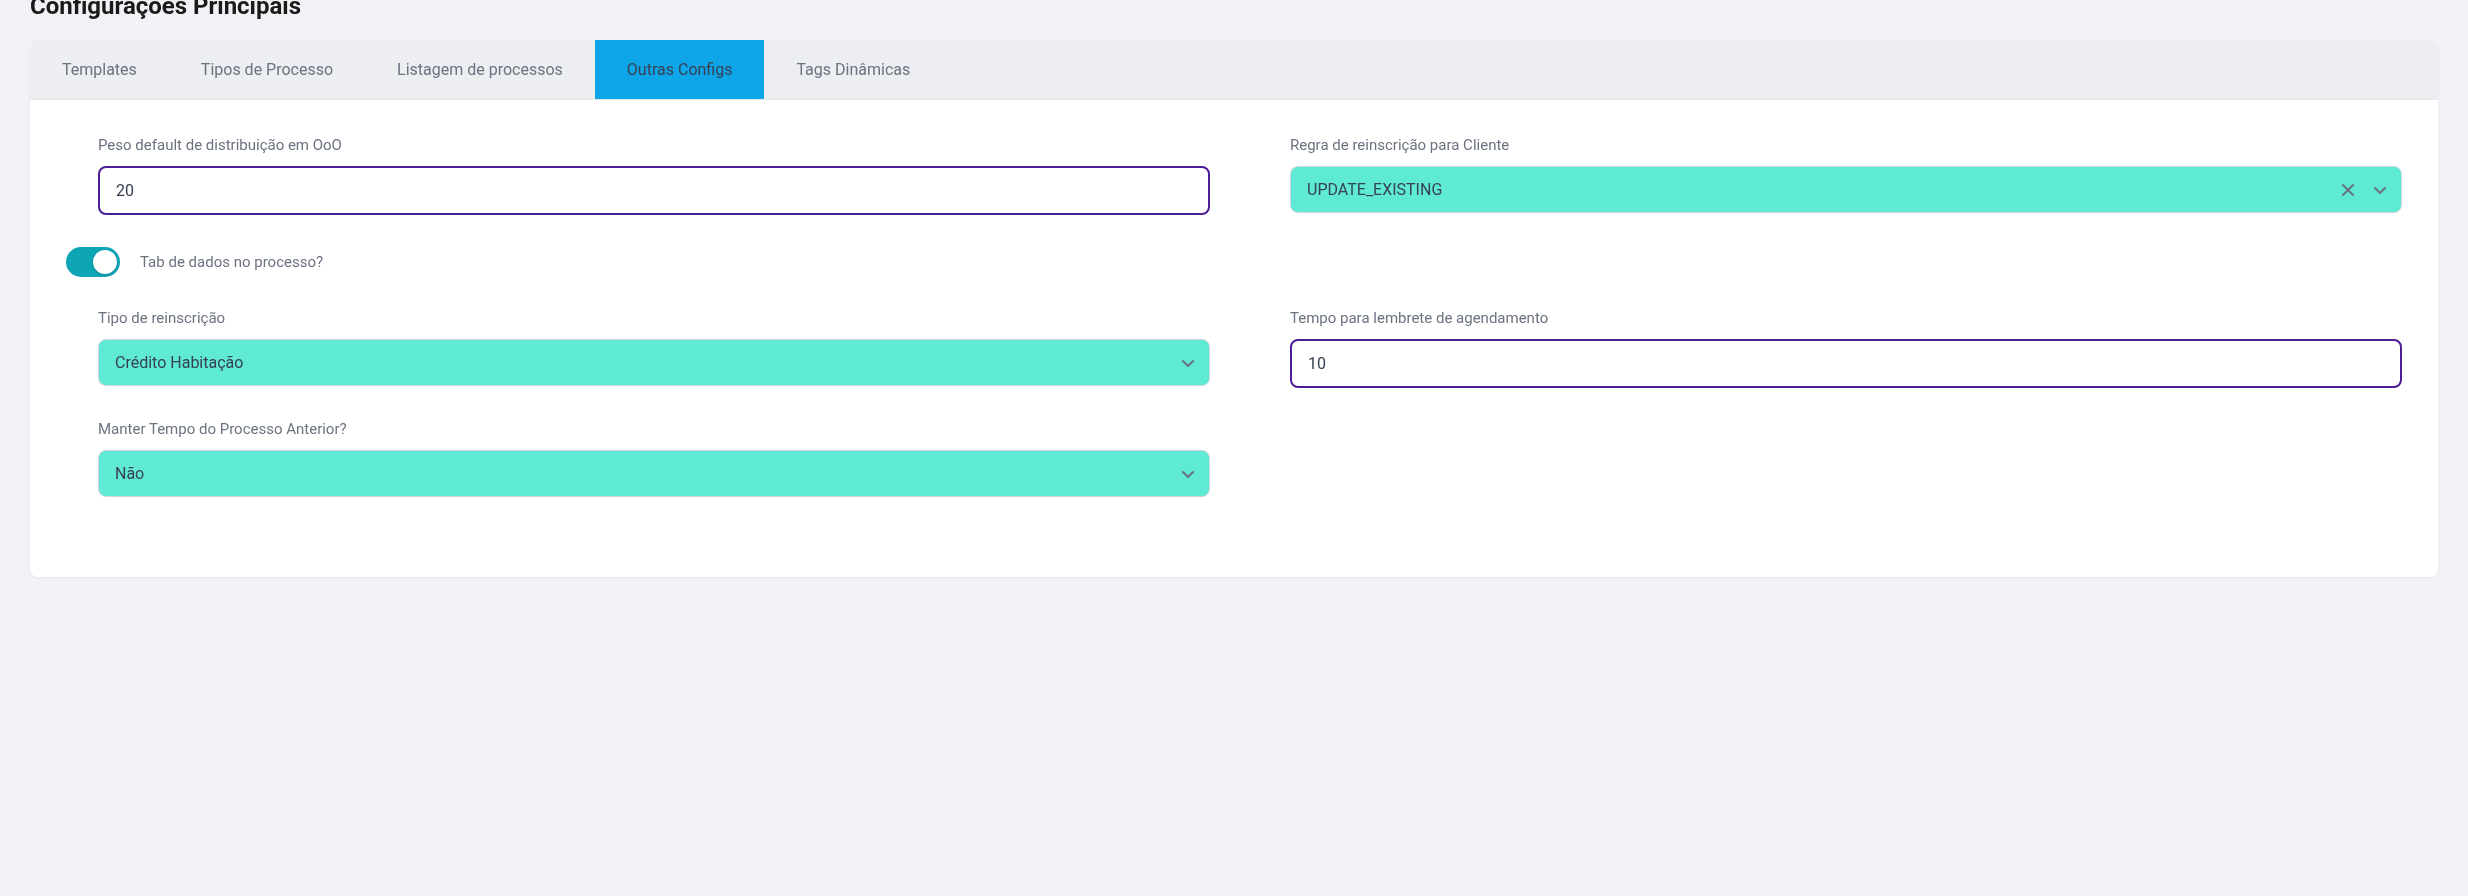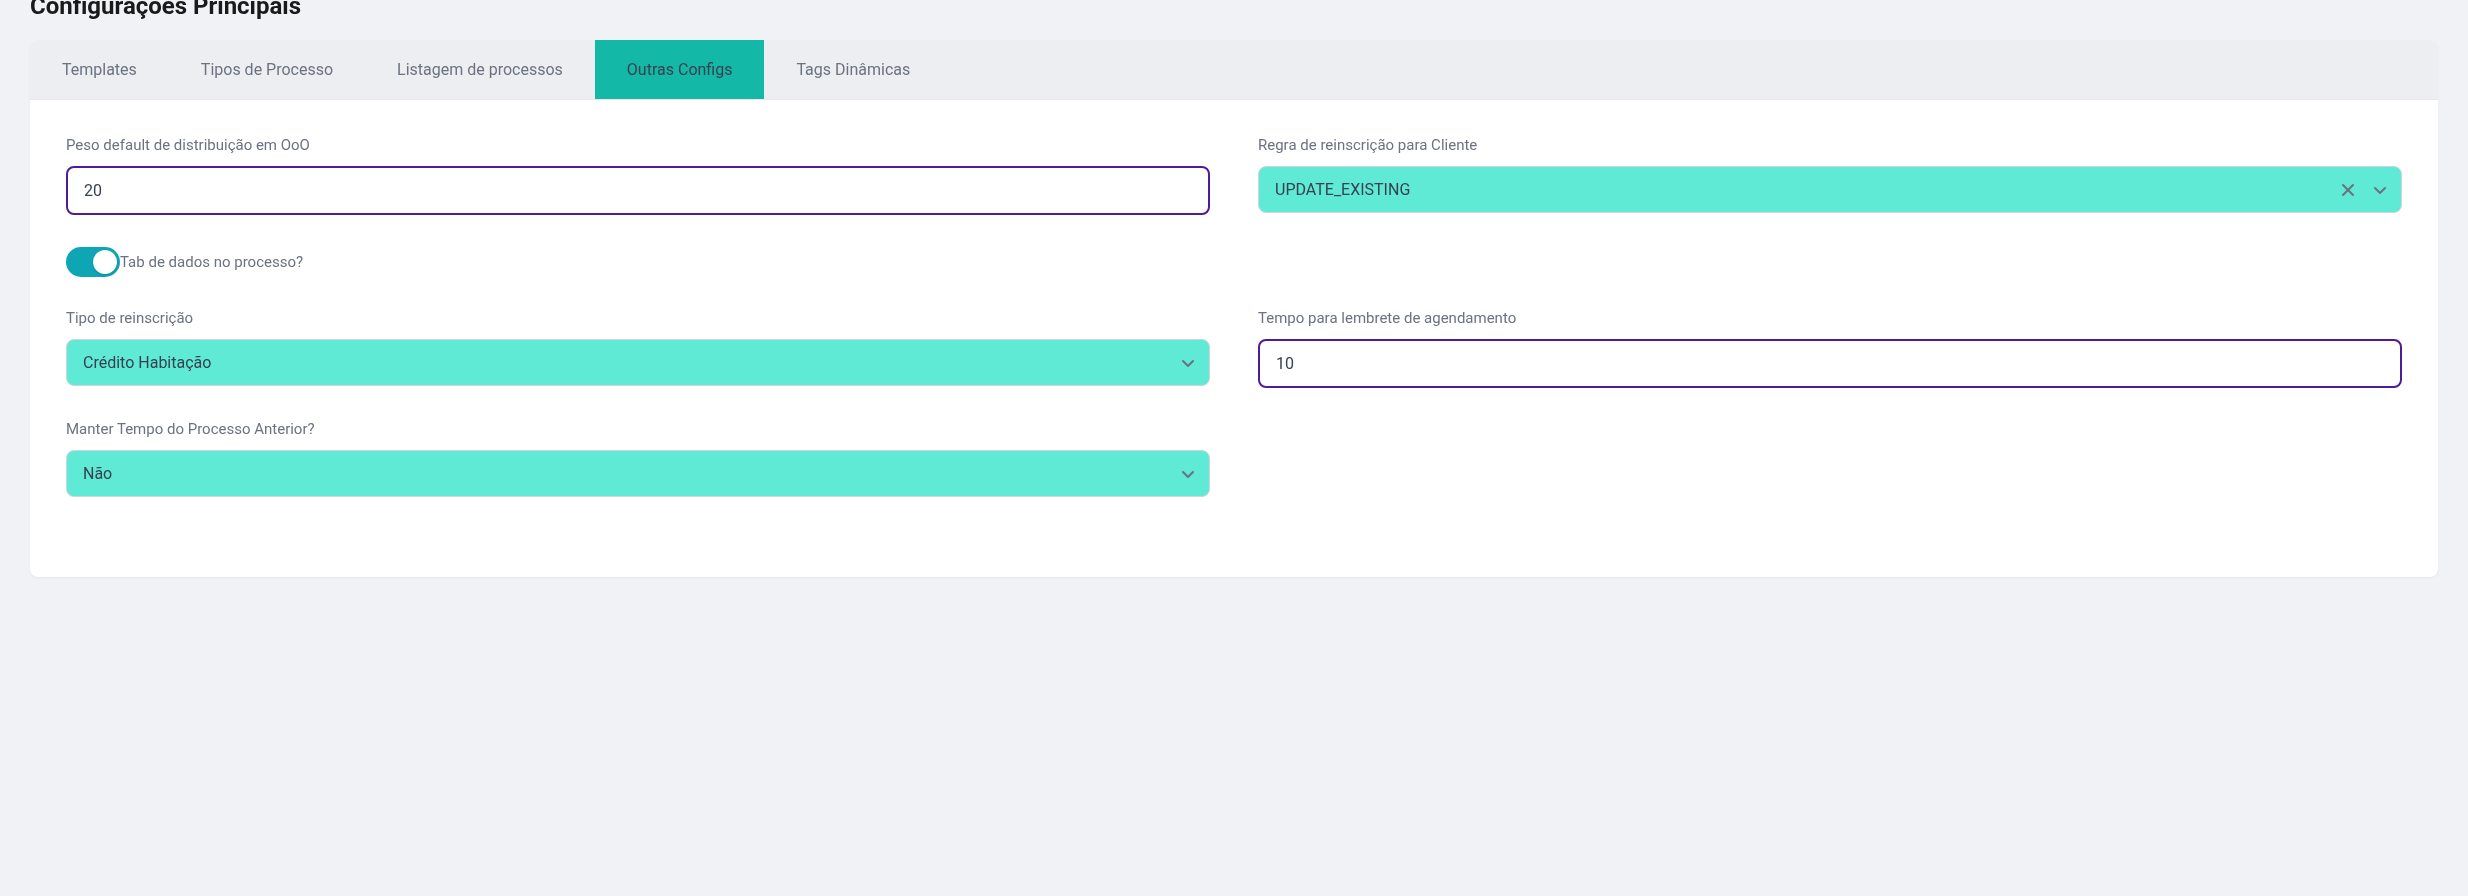--- a/index.html
+++ b/index.html
@@ -36,38 +36,39 @@
       padding: 20px 32px;
       font-size: 16px;
       font-weight: 400;
       color: #6b7280;
       cursor: pointer;
       background: transparent;
       border: none;
       font-family: inherit;
     }
     .tab.active {
-      background: #14b8a6;
+      background: #0ea5e9;
       color: #374151;
     }
     .form-content {
       padding: 36px 36px 48px 36px;
     }
     .form-row {
       display: grid;
       grid-template-columns: 1fr 1fr;
       gap: 48px;
       margin-bottom: 32px;
     }
     .form-row.single {
       grid-template-columns: 1fr 1fr;
     }
     .form-group {
       display: flex;
       flex-direction: column;
+      margin-left: 32px;
     }
     .form-label {
       font-size: 15px;
       color: #6b7280;
       margin-bottom: 12px;
       font-weight: 400;
     }
     .form-input {
       padding: 13px 16px;
       border: 2px solid #4c1d95;
@@ -117,20 +118,21 @@
       color: #6b7280;
       display: flex;
       align-items: center;
       justify-content: center;
       width: 20px;
       height: 20px;
     }
     .toggle-row {
       display: flex;
       align-items: center;
+      gap: 20px;
       margin-bottom: 32px;
     }
     .toggle {
       position: relative;
       width: 54px;
       height: 30px;
       background-color: #0ea5b5;
       border-radius: 30px;
       cursor: pointer;
       transition: background-color 0.2s;

